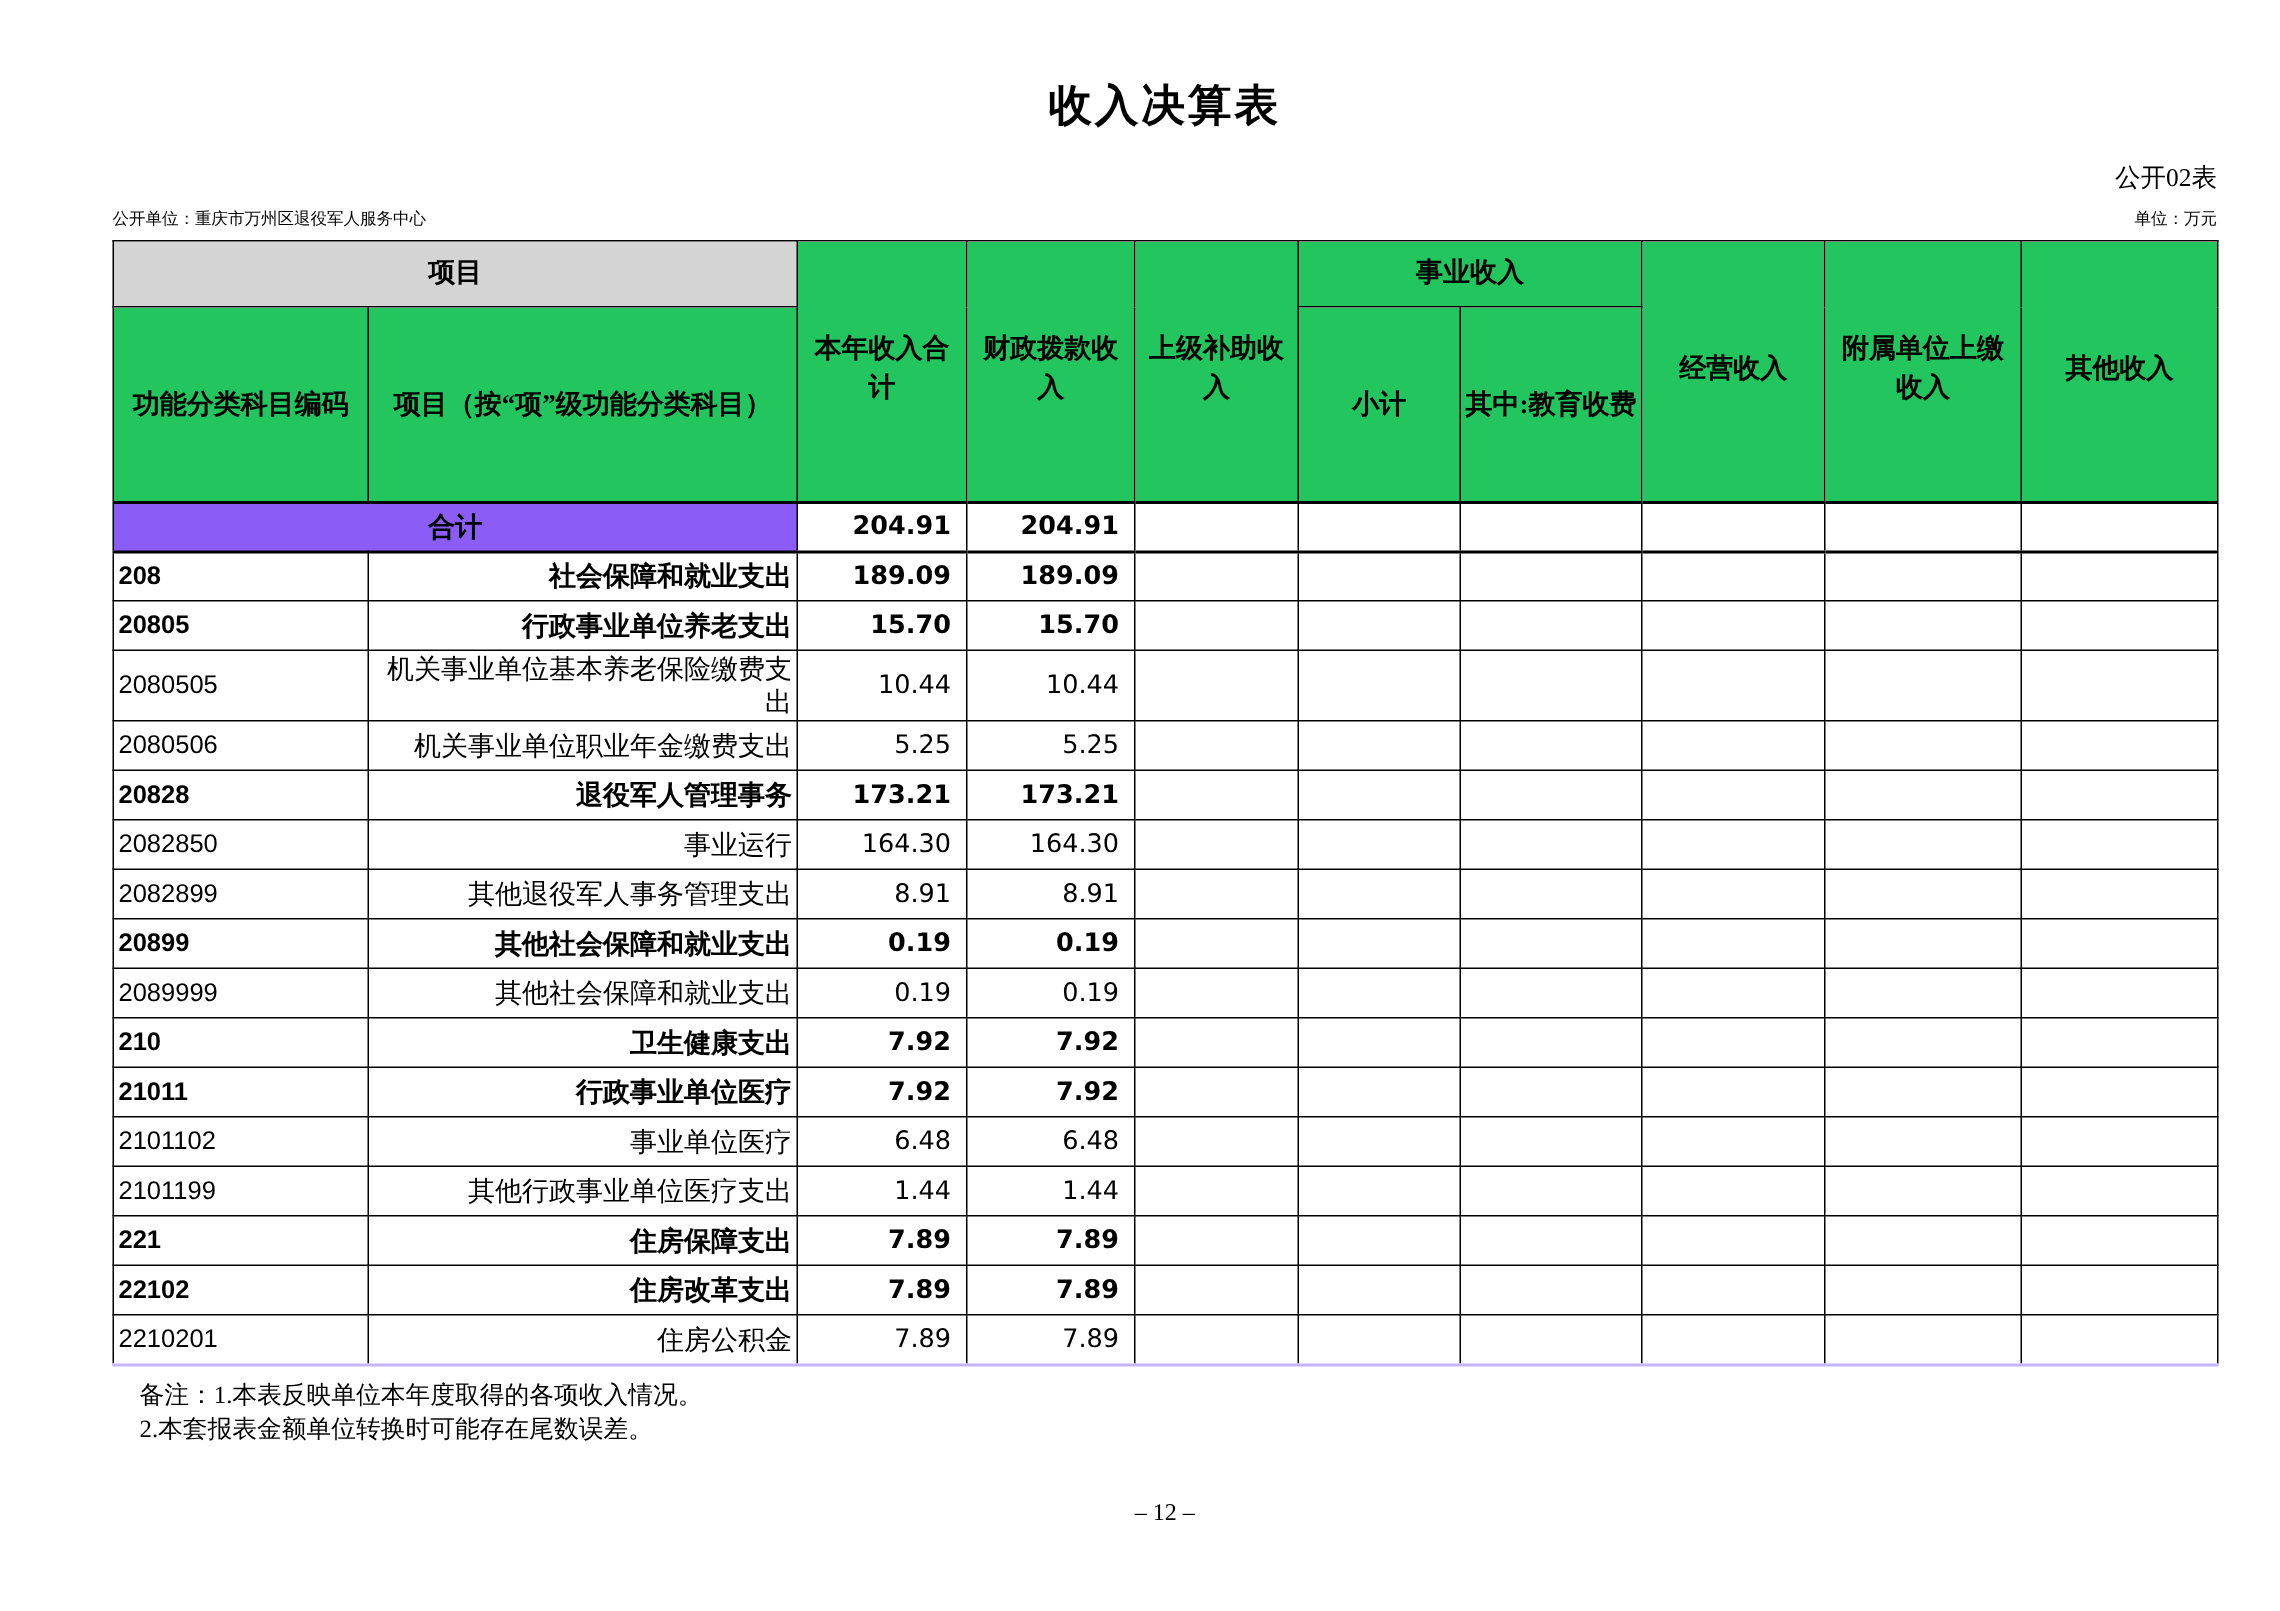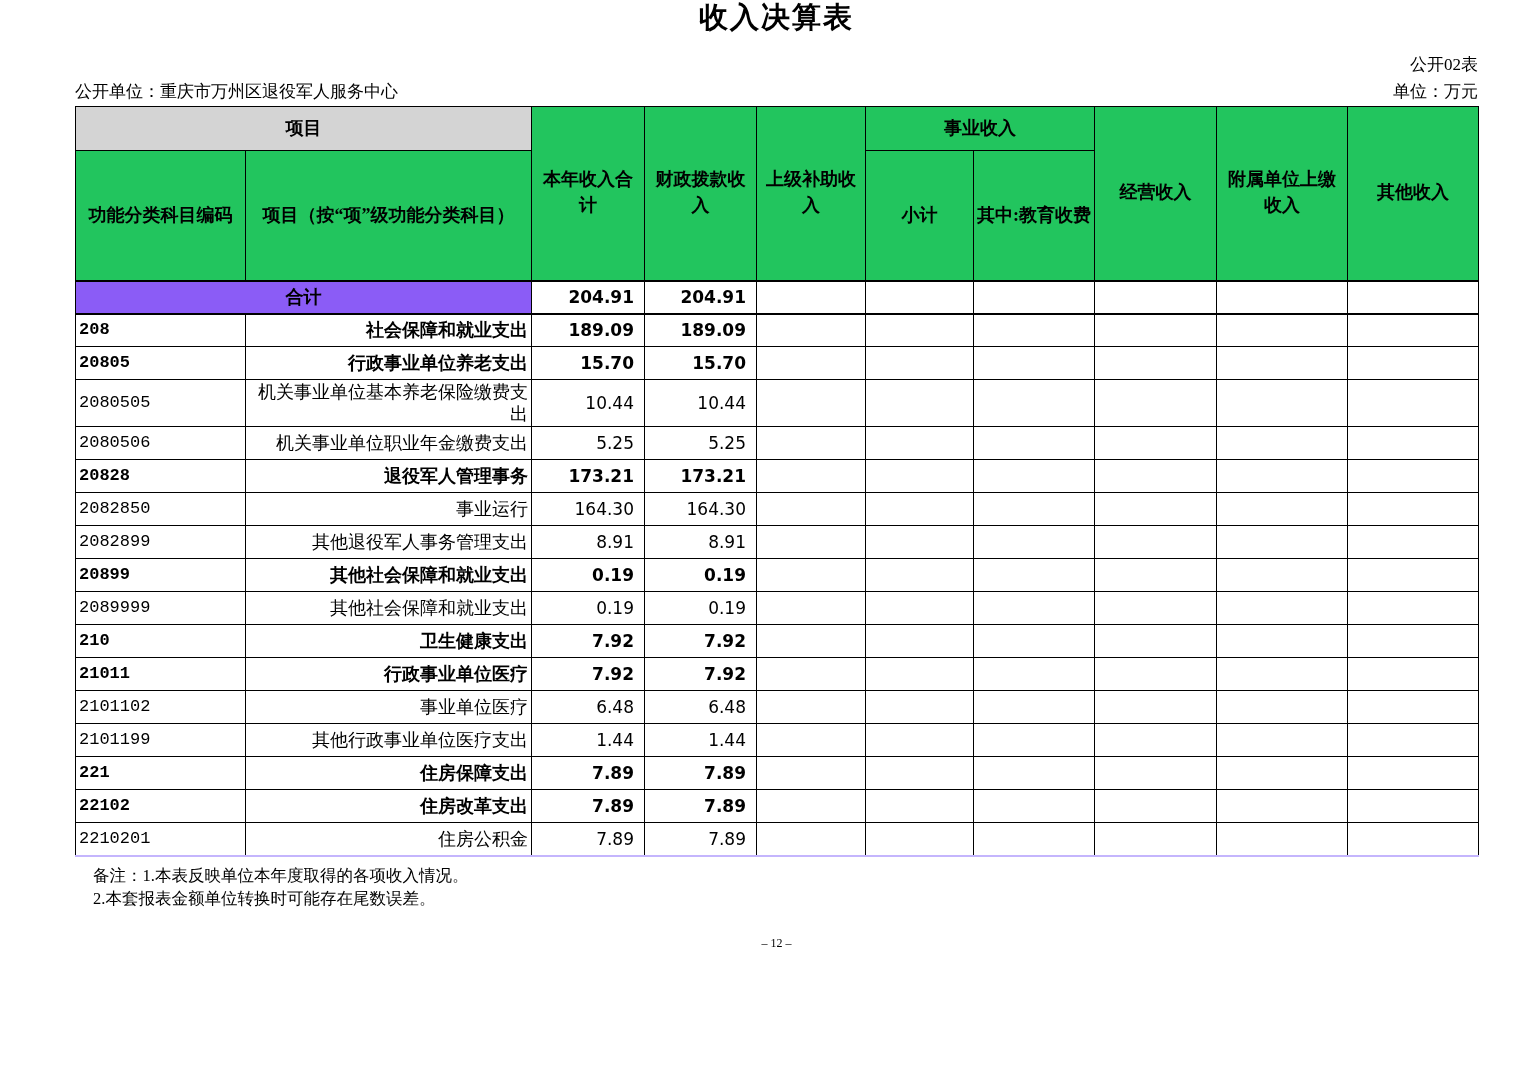--- a/index.html
+++ b/index.html
@@ -3,42 +3,42 @@
 <meta charset="utf-8">
 <style>
   * { box-sizing: border-box; }
   html, body {
     margin: 0; padding: 0;
     background: #ffffff;
     font-family: "Liberation Serif", serif;
     color: #000;
   }
   body { width: 1520px; height: 1074px; position: relative; overflow: hidden; }
-  .page { width: 1403px; margin-left: 75px; }
+  .page { width: 1403px; margin-left: 75px; padding-top: 54px; }
 
   .doc-title {
     text-align: center;
     font-size: 29px;
     font-weight: 700;
     letter-spacing: 2px;
     margin: 0;
     line-height: 34px;
   }
 
   .meta-right {
     text-align: right;
     font-size: 17px;
     margin-top: 20px;
     line-height: 22px;
   }
   .meta-row {
     display: flex;
     justify-content: space-between;
     align-items: flex-end;
-    font-size: 17px;
+    font-size: 11px;
     line-height: 24px;
     margin-top: 4px;
     margin-bottom: 2px;
   }
 
   table.income {
     border-collapse: collapse;
     table-layout: fixed;
     width: 1403px;
     border: 1.5px solid #000;
@@ -68,21 +68,21 @@
     vertical-align: middle;
     padding: 1px 3px;
     line-height: 22px;
   }
   tbody tr:first-child td { border-top: 2.5px solid #000; }
   tbody tr.total td { border-bottom: 2px solid #000; }
   tbody tr:last-child td { border-bottom: 2px solid #c4b5fd; }
 
   td.code {
     text-align: left;
-    font-family: Liberation Mono, monospace;
+    font-family: Liberation Sans, sans-serif;
     font-size: 17px;
     padding-left: 3px;
   }
   td.name { text-align: right; padding-left: 3px; }
   td.num {
     text-align: right;
     padding-right: 10px;
     font-family: "DejaVu Sans", sans-serif;
     font-size: 17px;
   }
@@ -96,22 +96,22 @@
   .notes {
     font-size: 16.5px;
     line-height: 23px;
     padding-left: 18px;
     margin-top: 7px;
   }
   .notes div { margin: 0; }
 
   .page-number {
     text-align: center;
-    font-size: 12px;
-    margin-top: 26px;
+    font-size: 16px;
+    margin-top: 36px;
     font-family: "Liberation Serif", serif;
   }
 </style>
 </head>
 <body>
 
 <div class="page">
 
   <h1 class="doc-title">收入决算表</h1>
 

